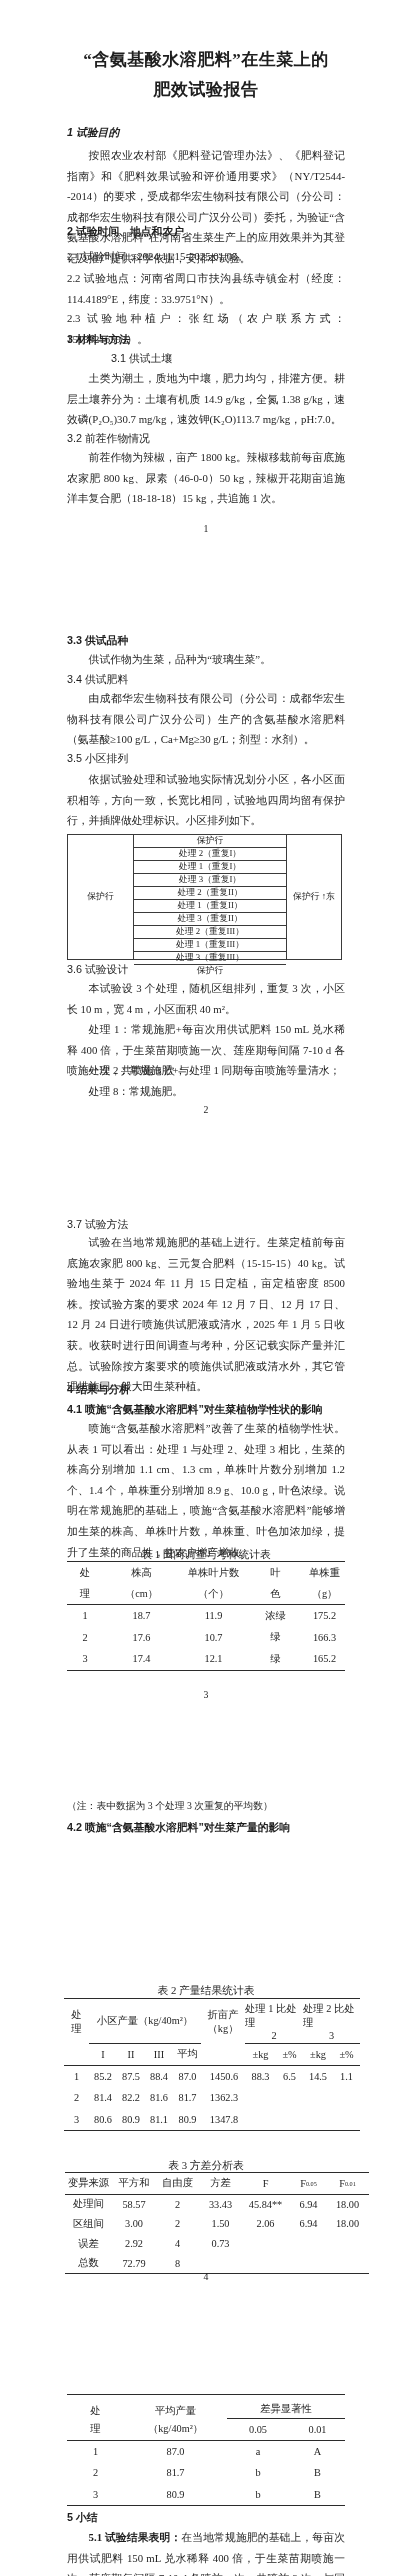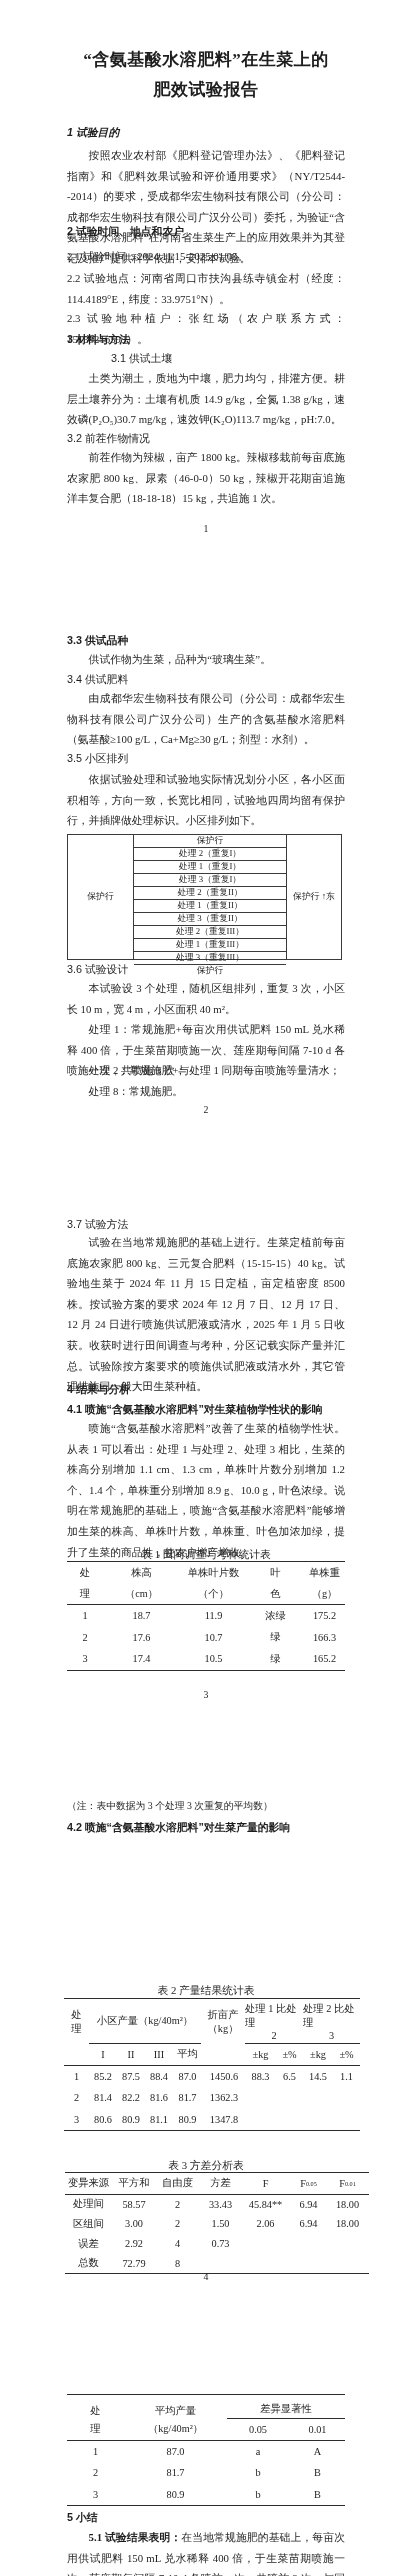--- a/index.html
+++ b/index.html
@@ -139,21 +139,21 @@
     <div class="brow">
       <div class="c">2</div>
       <div class="c">17.6</div>
       <div class="c">10.7</div>
       <div class="c">绿</div>
       <div class="c">166.3</div>
     </div>
     <div class="brow">
       <div class="c">3</div>
       <div class="c">17.4</div>
-      <div class="c">10.5</div>
+      <div class="c">12.1</div>
       <div class="c">绿</div>
       <div class="c">165.2</div>
     </div>
   </div>
 
   <div class="abs pgnum" style="top:1689px;left:0;">3</div>
 
   <div class="abs note" style="top:1798px;left:67px;">（注：表中数据为 3 个处理 3 次重复的平均数）</div>
   <div class="abs h" style="top:1817px;left:67px;">4.2 喷施“含氨基酸水溶肥料”对生菜产量的影响</div>
 

